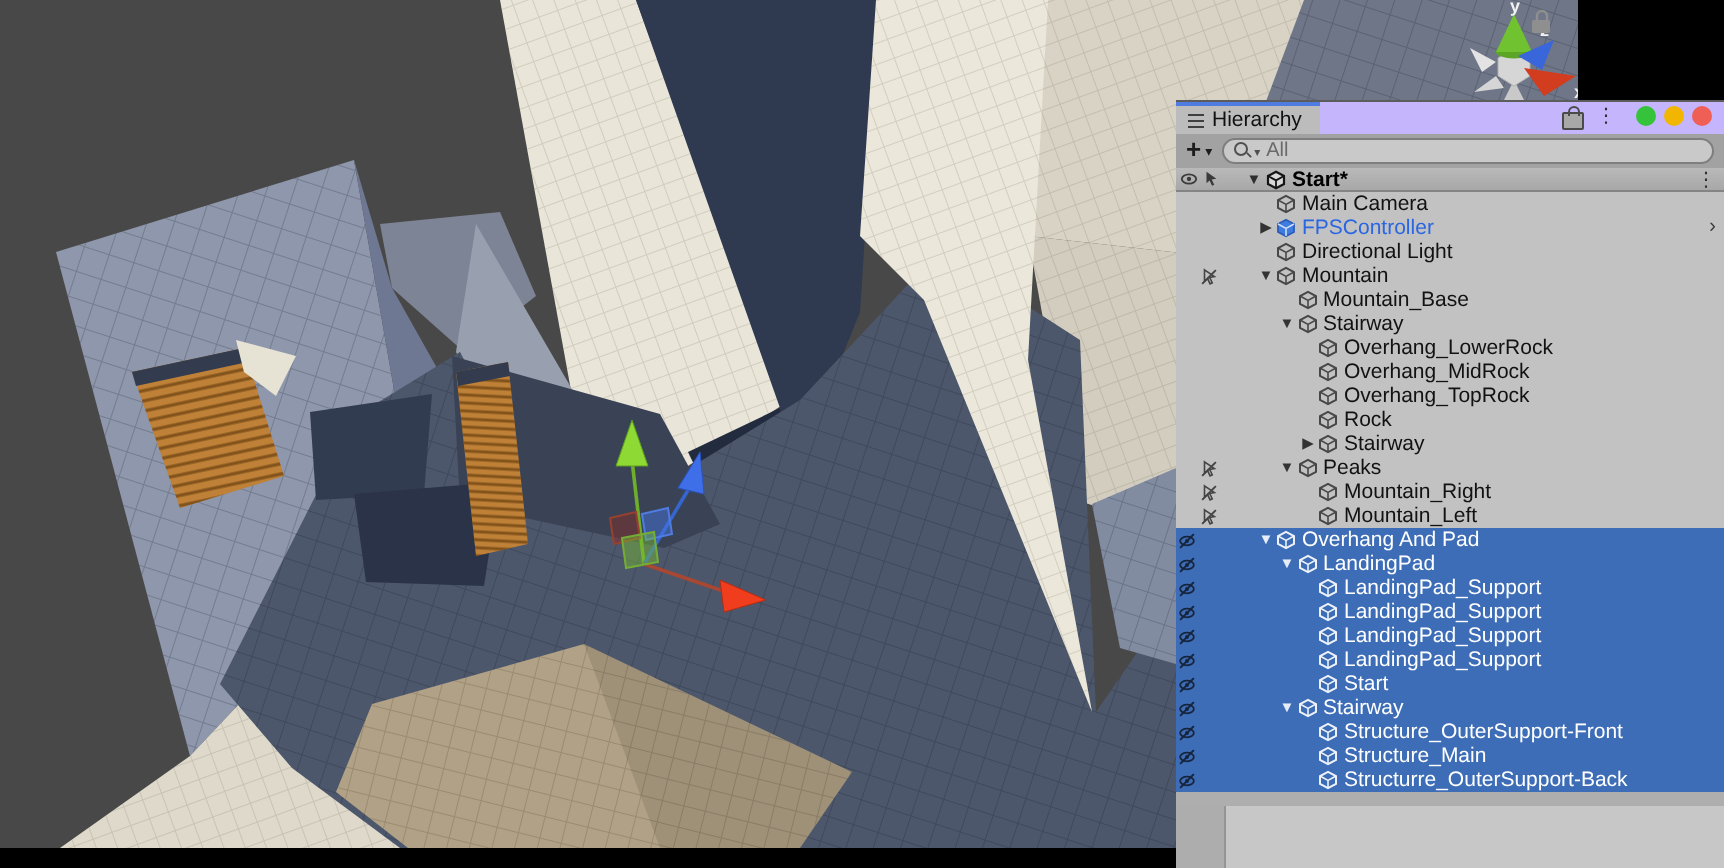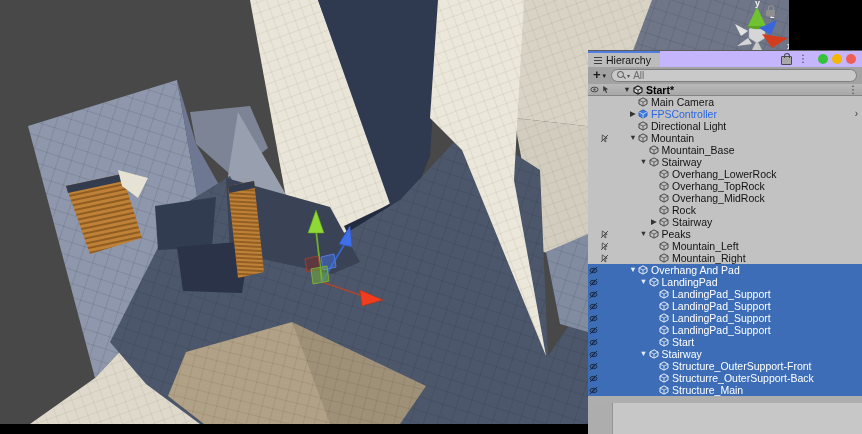--- a/index.html
+++ b/index.html
@@ -316,30 +316,30 @@
             </svg>
             <span class="lb">Overhang_LowerRock</span>
           </div>
           <div class="row">
             <span class="gut"></span>
             <span class="sp" style="width:37px"></span>
             <span class="ar"></span>
             <svg class="oi" viewBox="0 0 10 10">
               <use href="#sym-go"></use>
             </svg>
+            <span class="lb">Overhang_MidRock</span>
+          </div>
+          <div class="row">
+            <span class="gut"></span>
+            <span class="sp" style="width:37px"></span>
+            <span class="ar"></span>
+            <svg class="oi" viewBox="0 0 10 10">
+              <use href="#sym-go"></use>
+            </svg>
             <span class="lb">Overhang_TopRock</span>
-          </div>
-          <div class="row">
-            <span class="gut"></span>
-            <span class="sp" style="width:37px"></span>
-            <span class="ar"></span>
-            <svg class="oi" viewBox="0 0 10 10">
-              <use href="#sym-go"></use>
-            </svg>
-            <span class="lb">Overhang_MidRock</span>
           </div>
           <div class="row">
             <span class="gut"></span>
             <span class="sp" style="width:37px"></span>
             <span class="ar"></span>
             <svg class="oi" viewBox="0 0 10 10">
               <use href="#sym-go"></use>
             </svg>
             <span class="lb">Rock</span>
           </div>
@@ -369,34 +369,34 @@
             <span class="gut">
               <svg class="gi pick" viewBox="0 0 10 10">
                 <use href="#sym-pick-off"></use>
               </svg>
             </span>
             <span class="sp" style="width:37px"></span>
             <span class="ar"></span>
             <svg class="oi" viewBox="0 0 10 10">
               <use href="#sym-go"></use>
             </svg>
-            <span class="lb">Mountain_Left</span>
+            <span class="lb">Mountain_Right</span>
           </div>
           <div class="row">
             <span class="gut">
               <svg class="gi pick" viewBox="0 0 10 10">
                 <use href="#sym-pick-off"></use>
               </svg>
             </span>
             <span class="sp" style="width:37px"></span>
             <span class="ar"></span>
             <svg class="oi" viewBox="0 0 10 10">
               <use href="#sym-go"></use>
             </svg>
-            <span class="lb">Mountain_Right</span>
+            <span class="lb">Mountain_Left</span>
           </div>
           <div class="row sel">
             <span class="gut">
               <svg class="gi eye" viewBox="0 0 10 10">
                 <use href="#sym-eye-off"></use>
               </svg>
             </span>
             <span class="sp" style="width:16px"></span>
             <span class="ar">▼</span>
             <svg class="oi" viewBox="0 0 10 10">
@@ -512,32 +512,32 @@
             <span class="gut">
               <svg class="gi eye" viewBox="0 0 10 10">
                 <use href="#sym-eye-off"></use>
               </svg>
             </span>
             <span class="sp" style="width:37px"></span>
             <span class="ar"></span>
             <svg class="oi" viewBox="0 0 10 10">
               <use href="#sym-go"></use>
             </svg>
+            <span class="lb">Structure_Main</span>
+          </div>
+          <div class="row sel">
+            <span class="gut">
+              <svg class="gi eye" viewBox="0 0 10 10">
+                <use href="#sym-eye-off"></use>
+              </svg>
+            </span>
+            <span class="sp" style="width:37px"></span>
+            <span class="ar"></span>
+            <svg class="oi" viewBox="0 0 10 10">
+              <use href="#sym-go"></use>
+            </svg>
             <span class="lb">Structurre_OuterSupport-Back</span>
-          </div>
-          <div class="row sel">
-            <span class="gut">
-              <svg class="gi eye" viewBox="0 0 10 10">
-                <use href="#sym-eye-off"></use>
-              </svg>
-            </span>
-            <span class="sp" style="width:37px"></span>
-            <span class="ar"></span>
-            <svg class="oi" viewBox="0 0 10 10">
-              <use href="#sym-go"></use>
-            </svg>
-            <span class="lb">Structure_Main</span>
           </div>
         </div>
       <div class="afterrow"></div>
     </div>
   </div>
 </div>
 
 </body></html>

